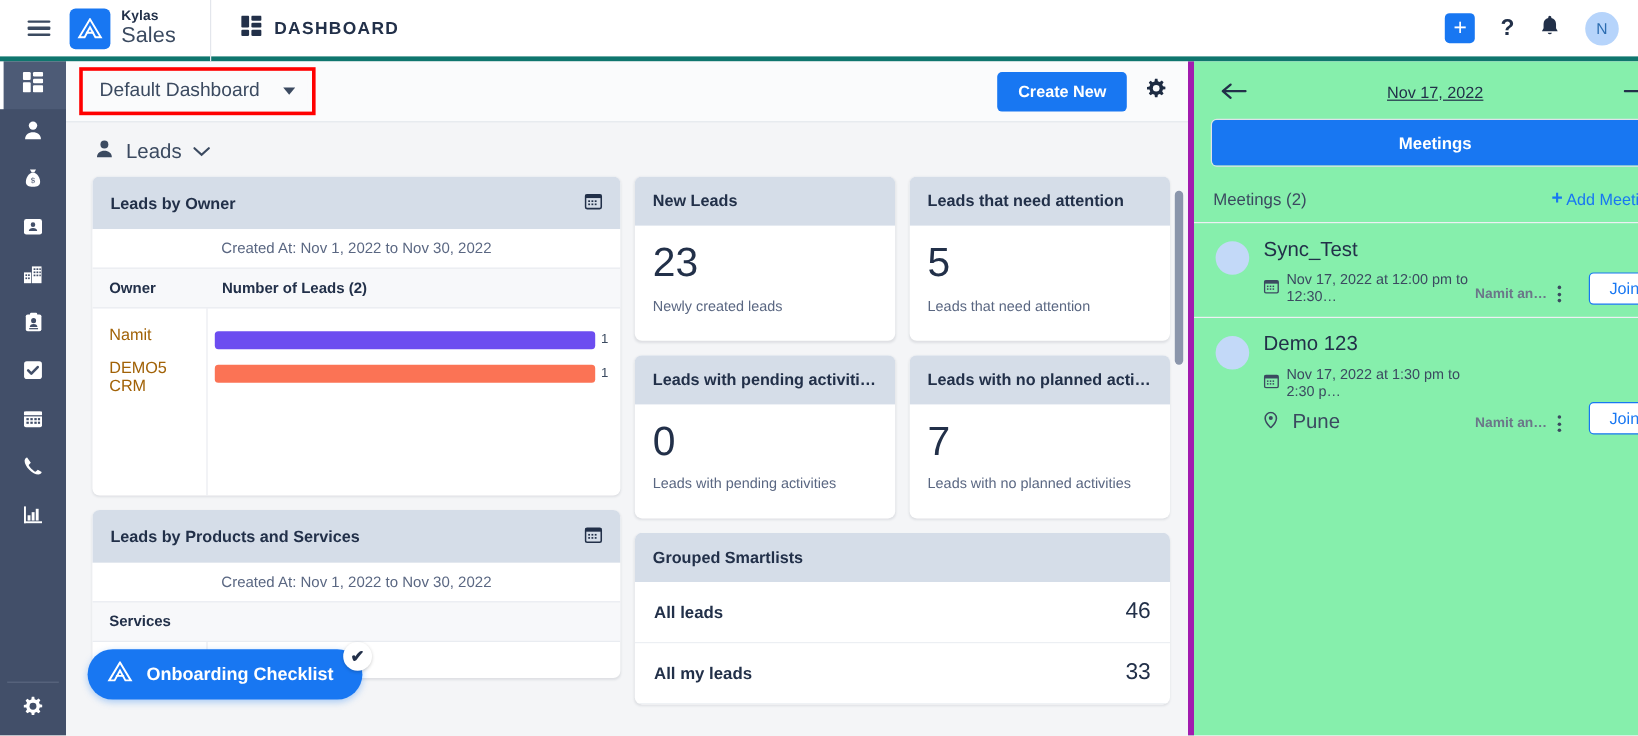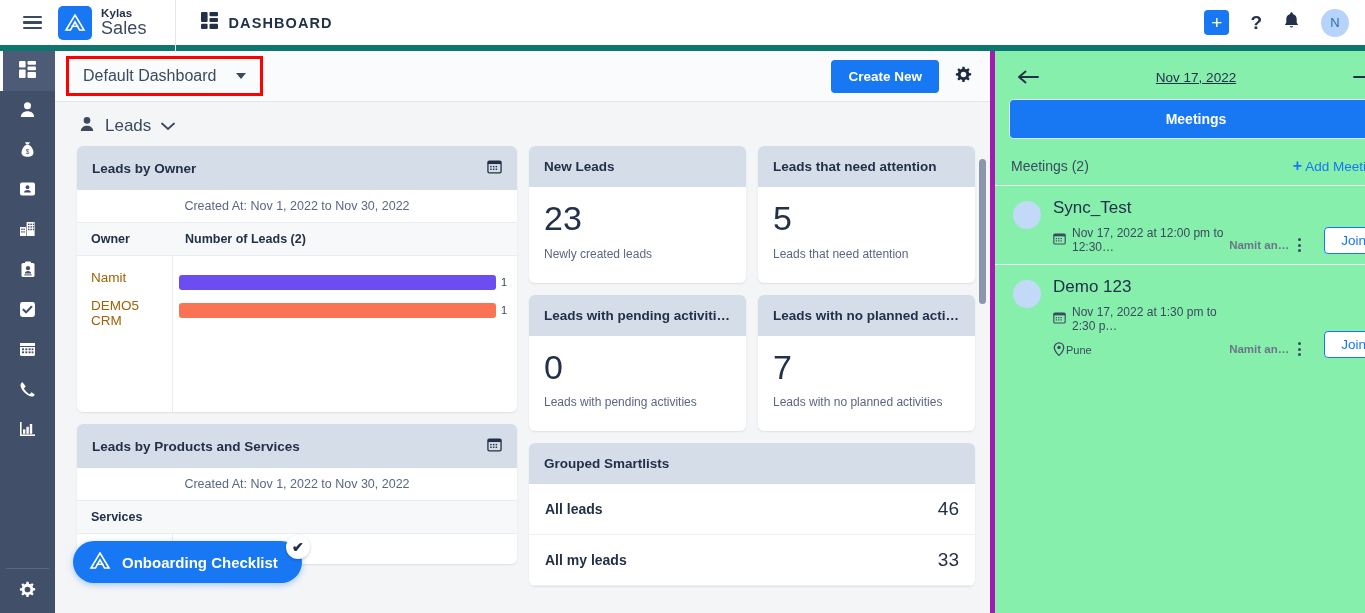--- a/index.html
+++ b/index.html
@@ -8,21 +8,21 @@
     overflow: hidden;
     font-family: "Liberation Sans", sans-serif;
     background: #f4f5f7;
     color: #223049;
   }
   .app { position: relative; width: 1365px; height: 613px; }
 
   
   .topbar {
     position: absolute; top: 0; left: 0; width: 1365px; height: 51px;
-    background: #fff; border-bottom: 6px solid #0f766e;
+    background: #fff; border-bottom: 4px solid #0f766e;
     display: flex; z-index: 40;
   }
   .hamburger { width: 44px; display: flex; flex-direction: column; gap: 3px;
     align-items: center; justify-content: center; cursor: pointer; margin-left: 10px; }
   .hamburger span { display: block; width: 19px; height: 2.4px; background: #3b4a60; border-radius: 1px; }
   .brand { display: flex; align-items: center; gap: 9px; margin-left: 4px; }
   .brand-logo {
     width: 34px; height: 34px; background: #1877f2; border-radius: 5px;
     display: flex; align-items: center; justify-content: center;
   }
@@ -170,21 +170,21 @@
   .rp-sub { display: flex; align-items: center; justify-content: space-between; padding: 18px 16px 10px; }
   .rp-sub-title { font-size: 14px; color: #3b4a60; }
   .rp-add { font-size: 13.5px; color: #1877f2; cursor: pointer; display: flex; align-items: center; gap: 3px; font-weight: normal;}
   .rp-add b { font-size: 16px; font-weight: bold; }
 
   .meeting { display: flex; padding: 12px 14px 10px 18px; border-top: 1px solid #edf0f4; position: relative; }
   .m-avatar { width: 28px; height: 28px; border-radius: 50%; background: #c3d9f8; flex: none; margin-top: 3px; }
   .m-main { flex: 1; padding-left: 12px; }
   .m-title { font-size: 17px; color: #223049; }
   .m-when { font-size: 12px; color: #3b4a60; display: flex; align-items: center; gap: 6px; margin-top: 8px; }
-  .m-loc { font-size: 11px; color: #3b4a60; display: flex; align-items: center; gap: 1px; margin-top: 9px; }
+  .m-loc { font-size: 17px; color: #3b4a60; display: flex; align-items: center; gap: 12px; margin-top: 9px; }
   .m-right { display: flex; flex-direction: row; align-items: flex-end; gap: 20px; }
   .m-owner-row { display: flex; align-items: center; gap: 6px; }
   .m-owner { font-size: 11.5px; font-weight: bold; color: #6b7689; white-space: nowrap; }
   .kebab { display: flex; flex-direction: column; gap: 2.5px; cursor: pointer; padding: 2px 3px; }
   .kebab i { width: 3px; height: 3px; background: #3b4a60; border-radius: 50%; display: block; }
   .join-btn {
     border: 1px solid #1877f2; color: #1877f2; background: #fff; border-radius: 4px;
     font-family: "Liberation Sans", sans-serif; font-size: 13.5px; padding: 5px 16px; cursor: pointer;
   }
 </style>

